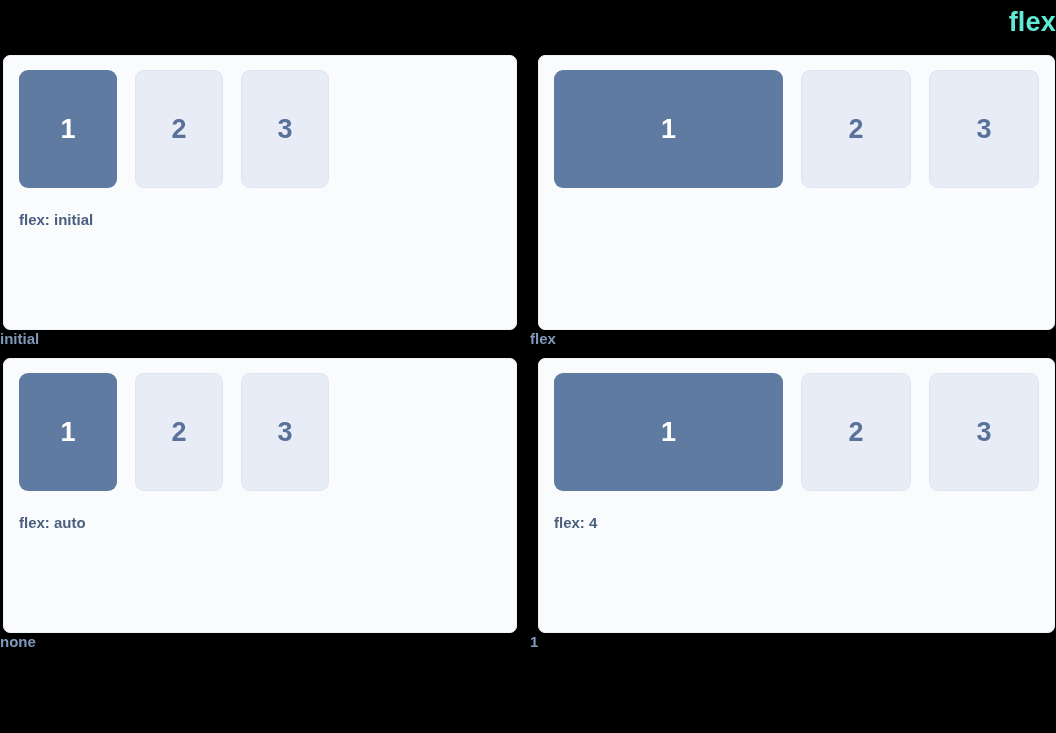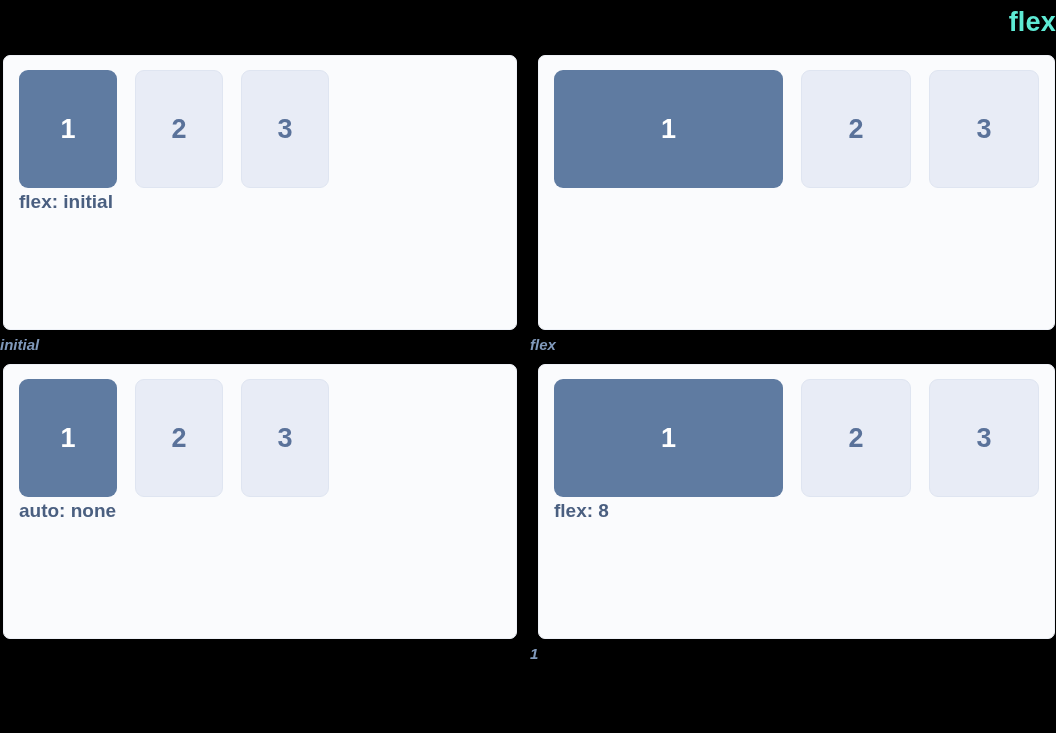--- a/index.html
+++ b/index.html
@@ -92,34 +92,32 @@
   .mode-auto .box-primary { flex: auto; }
   .mode-auto .box-muted   { flex: initial; width: 110px; }
 
   .mode-none .box-primary { flex: none; width: 98px; }
   .mode-none .box-muted   { flex: none; width: 88px; }
 
   .mode-one .box-primary { flex: 1; }
   .mode-one .box-muted   { flex: none; width: 110px; }
 
   .caption {
-    margin-top: 6px;
-    font-size: 19px;
+    margin-top: 24px;
+    font-size: 15px;
     font-weight: bold;
     color: #4a5f80;
     line-height: 16px;
   }
 
   .outer-label {
-    margin-top: 6px;
     font-size: 15px;
     font-weight: bold;
     color: #8099bb;
     line-height: 18px;
-    font-style: italic;
   }
   .outer-label-left  { margin-left: -3px; }
   .outer-label-right { margin-left: -8px; }
 </style>
 </head>
 <body>
 
 <div class="page-title">flex</div>
 
 <div class="grid">
@@ -153,31 +151,32 @@
 
   <div class="row">
 
     <div class="cell cell-left">
       <div class="demo-panel panel-short">
         <div class="flex-row mode-none">
           <div class="box box-primary">1</div>
           <div class="box box-muted">2</div>
           <div class="box box-muted">3</div>
         </div>
-        <div class="caption">auto: none</div>
+        <div class="caption">flex: auto</div>
       </div>
+      <div class="outer-label outer-label-left">none</div>
     </div>
 
     <div class="cell cell-right">
       <div class="demo-panel panel-short">
         <div class="flex-row mode-one">
           <div class="box box-primary">1</div>
           <div class="box box-muted">2</div>
           <div class="box box-muted">3</div>
         </div>
-        <div class="caption">flex: 8</div>
+        <div class="caption">flex: 4</div>
       </div>
       <div class="outer-label outer-label-right">1</div>
     </div>
 
   </div>
 
 </div>
 
 </body></html>

